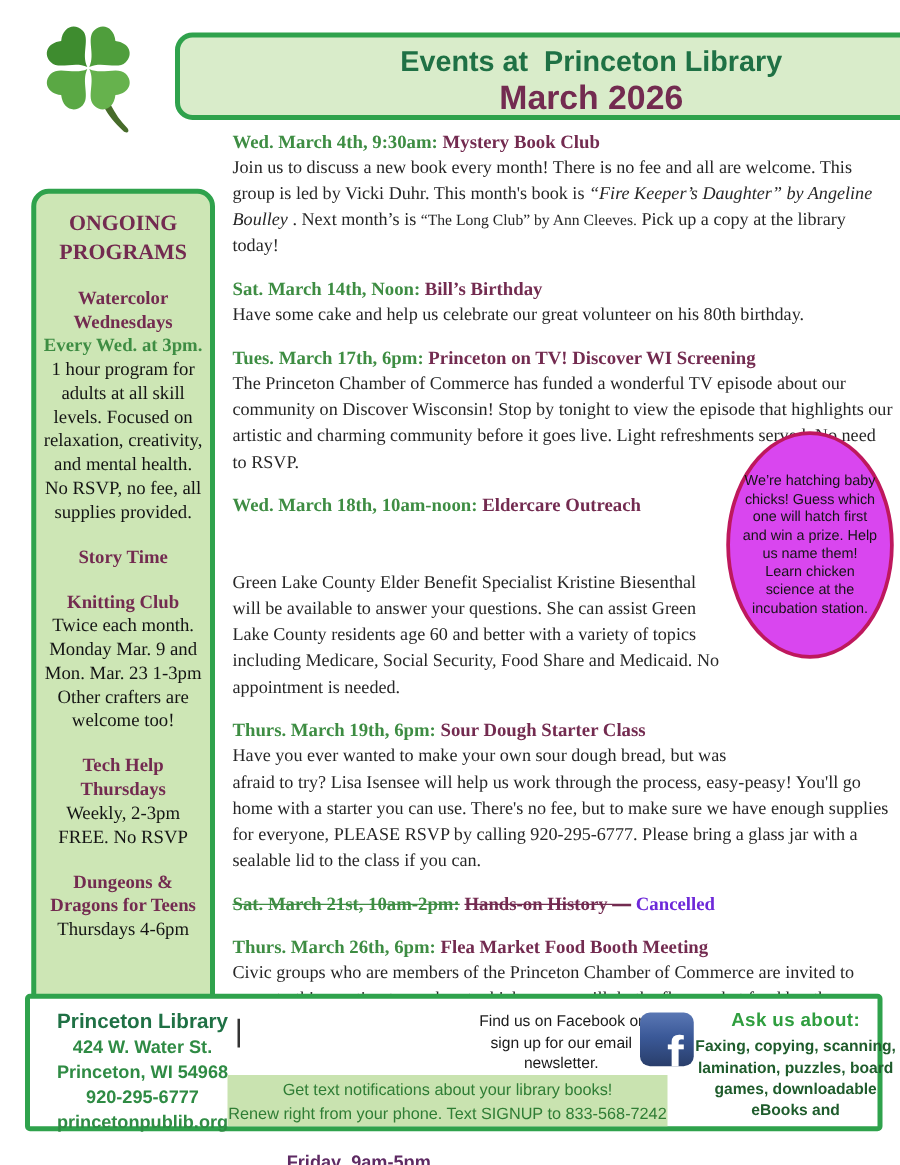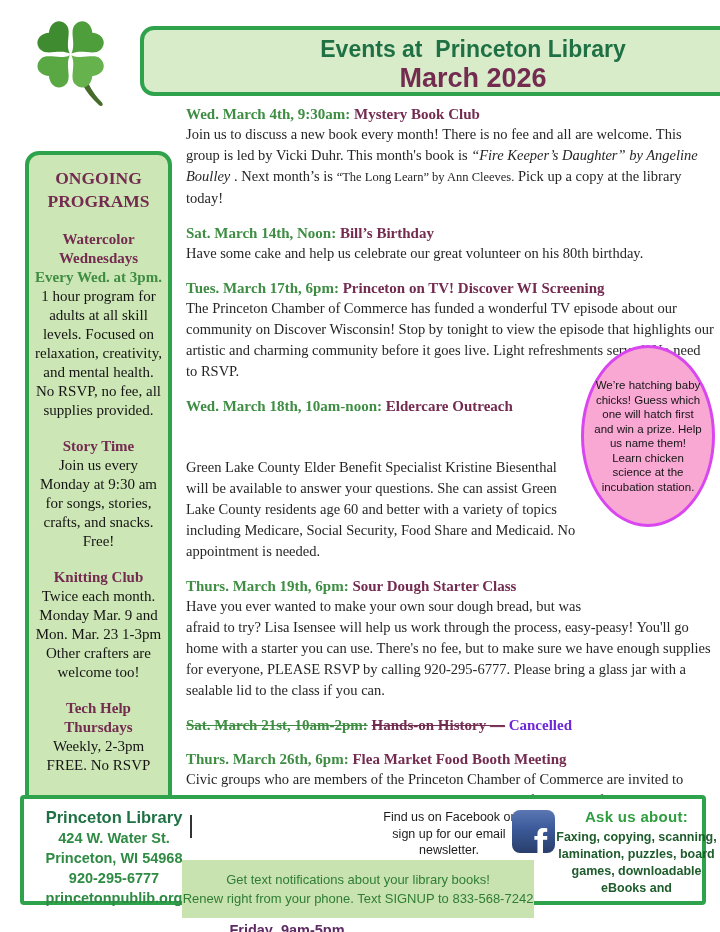--- a/index.html
+++ b/index.html
@@ -35,41 +35,41 @@
   .event-cancelled{color:#6d28d9;}
   .struck{text-decoration:line-through;}
   .event-body{font-size:14.5px;line-height:21px;color:#262626;}
   .event-body .italic{font-style:italic;}
   .event-body .small{font-size:12.5px;}
   .narrow{width:394px;margin-top:41px;}
   .bubble-spacer{float:right;width:125px;height:20px;}
   
   .bubble{
     position:absolute;left:581px;top:345px;width:134px;height:182px;box-sizing:border-box;
-    background:#f9a8d4;border:3px solid #d946ef;border-radius:50%;
+    background:#d946ef;border:3px solid #be185d;border-radius:50%;
     display:flex;align-items:center;justify-content:center;
   }
   .bubble-text{width:108px;font-size:11.5px;line-height:14.5px;text-align:center;color:#141414;}
   
   .footer-box{
     position:absolute;left:20px;top:795px;width:686px;height:110px;box-sizing:border-box;
     background:#ffffff;border:4px solid #2fa24c;border-radius:4px;
   }
   .lib-info{position:absolute;left:10px;top:7px;width:160px;text-align:center;}
   .lib-name{font-size:16.5px;font-weight:bold;color:#1f7145;line-height:22px;}
   .lib-line{font-size:14.5px;font-weight:bold;color:#2f8b44;line-height:20px;}
   .text-cursor{position:absolute;left:166px;top:16px;width:2px;height:23px;background:#333;}
   .hours{position:absolute;left:158px;top:16px;width:210px;text-align:center;
          font-size:14.5px;font-weight:bold;color:#5e2a63;line-height:21px;white-space:pre-wrap;}
   .fb-text{position:absolute;left:356px;top:10px;width:138px;text-align:center;
            font-size:12.5px;line-height:16.5px;color:#1a1a1a;}
   .fb-icon{position:absolute;left:488px;top:11px;width:43px;height:43px;border-radius:8px;
            background:linear-gradient(180deg,#5a77b4 0%,#3b5998 45%,#293e6b 100%);overflow:hidden;}
   .fb-icon span{position:absolute;right:8px;bottom:-11px;color:#fff;font-size:40px;font-weight:bold;line-height:40px;}
-  .notif-box{position:absolute;left:158px;top:61px;width:352px;height:58px;background:#c9e3b0;
+  .notif-box{position:absolute;left:158px;top:61px;width:352px;height:41px;background:#c9e3b0;
              display:flex;flex-direction:column;align-items:center;justify-content:center;}
   .notif-line{font-size:13px;line-height:19px;color:#2f7d35;}
   .ask-us{position:absolute;left:530px;top:6px;width:165px;text-align:center;}
   .ask-heading{font-size:15px;font-weight:900;color:#2f9e3f;line-height:24px;letter-spacing:0.3px;}
   .ask-items{font-size:12.5px;font-weight:bold;color:#1f5c2c;line-height:17px;}
 </style>
 </head>
 <body>
 
 <svg class="clover" viewBox="0 0 100 100">
@@ -91,21 +91,20 @@
   <div class="sidebar-title">ONGOING PROGRAMS</div>
 
   <div class="program">
     <div class="program-name">Watercolor Wednesdays</div>
     <div class="program-schedule">Every Wed. at 3pm.</div>
     <div class="program-desc">1 hour program for adults at all skill levels. Focused on relaxation, creativity, and mental health. No RSVP, no fee, all supplies provided.</div>
   </div>
 
   <div class="program">
     <div class="program-name">Story Time</div>
-    <div class="program-desc">Join us every Monday at 9:30 am for songs, stories, crafts, and snacks. Free!</div>
   </div>
 
   <div class="program">
     <div class="program-name">Knitting Club</div>
     <div class="program-desc">Twice each month. Monday Mar. 9 and Mon. Mar. 23 1-3pm Other crafters are welcome too!</div>
   </div>
 
   <div class="program">
     <div class="program-name">Tech Help Thursdays</div>
     <div class="program-desc">Weekly, 2-3pm FREE. No RSVP</div>
@@ -117,21 +116,21 @@
   </div>
 </div>
 
 <div class="main">
 
   <div class="event">
     <div class="event-heading">
       <span class="event-date">Wed. March 4th, 9:30am:</span>
       <span class="event-title">Mystery Book Club</span>
     </div>
-    <div class="event-body"><span>Join us to discuss a new book every month! There is no fee and all are welcome. This group is led by Vicki Duhr. This month's book is </span><span class="italic">“Fire Keeper’s Daughter” by Angeline Boulley </span><span>. Next month’s is </span><span class="small">“The Long Learn” by Ann Cleeves.</span><span> Pick up a copy at the library today!</span></div>
+    <div class="event-body"><span>Join us to discuss a new book every month! There is no fee and all are welcome. This group is led by Vicki Duhr. This month's book is </span><span class="italic">“Fire Keeper’s Daughter” by Angeline Boulley </span><span>. Next month’s is </span><span class="small">“The Long Club” by Ann Cleeves.</span><span> Pick up a copy at the library today!</span></div>
   </div>
 
   <div class="event">
     <div class="event-heading">
       <span class="event-date">Sat. March 14th, Noon:</span>
       <span class="event-title">Bill’s Birthday</span>
     </div>
     <div class="event-body">Have some cake and help us celebrate our great volunteer on his 80th birthday.</div>
   </div>
 

